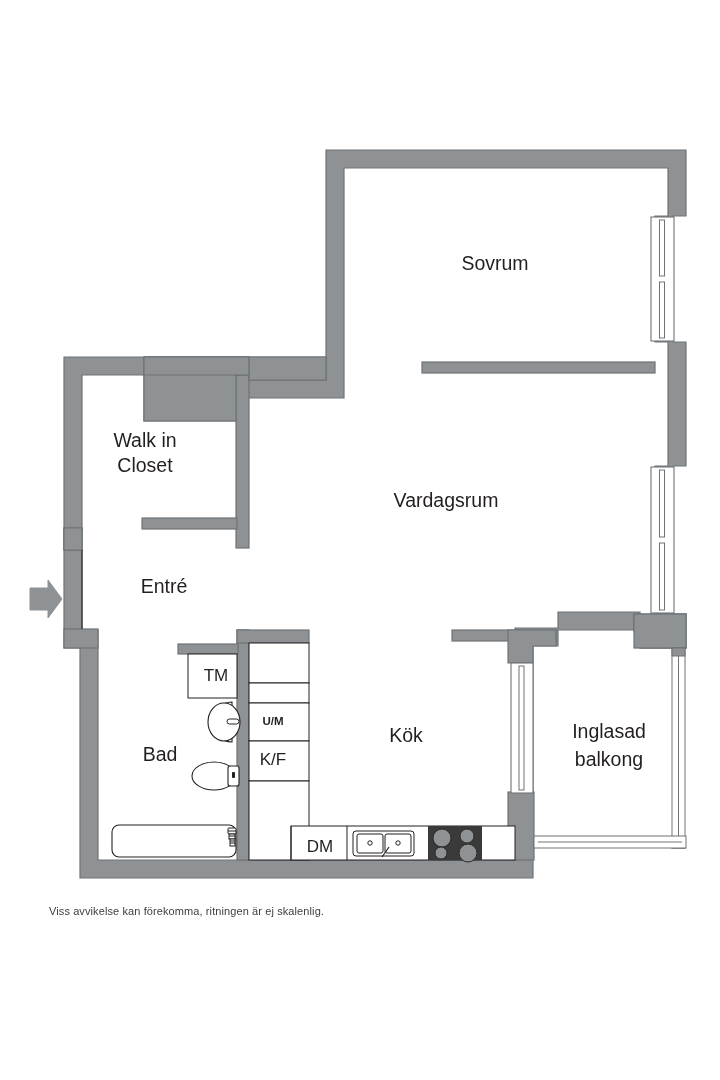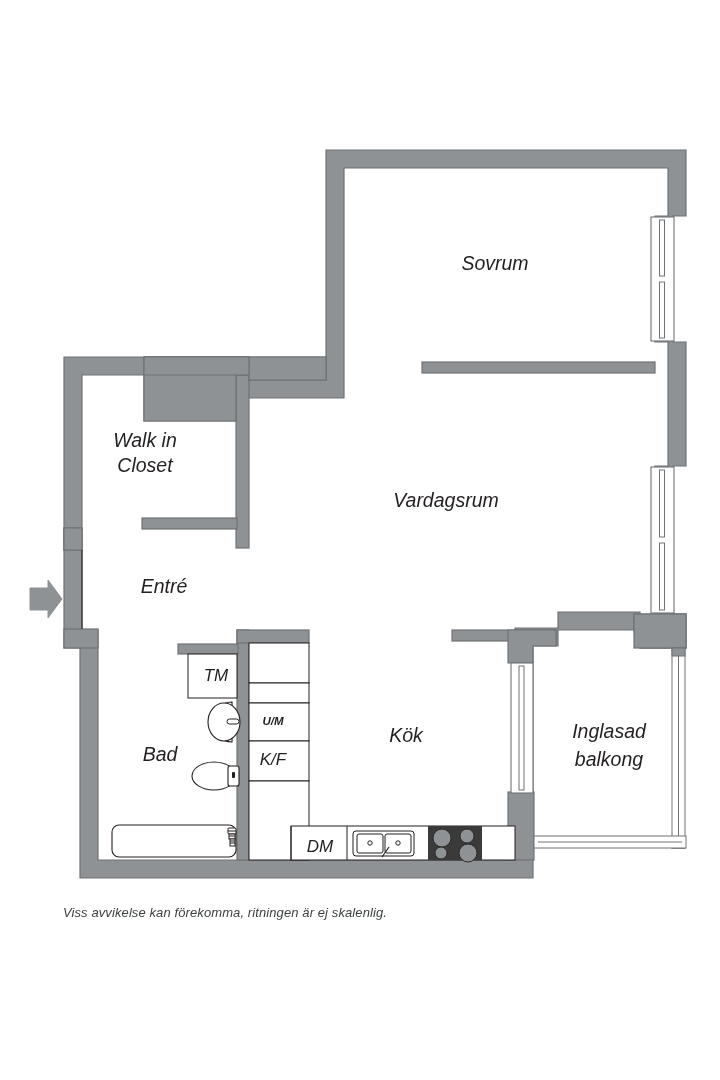--- a/index.html
+++ b/index.html
@@ -12,21 +12,20 @@
     height: 1080px;
     font-family: "Liberation Sans", sans-serif;
     position: relative;
     overflow: hidden;
   }
   #floorplan-root {
     position: absolute;
     left: 0; top: 0;
     width: 720px;
     height: 1080px;
-    font-style: italic;
   }
   svg#plan-svg {
     display: block;
     width: 720px;
     height: 1080px;
   }
   .room-label {
     font-family: "Liberation Sans", sans-serif;
     fill: #231f20;
     text-anchor: middle;
@@ -43,24 +42,24 @@
   .appliance-label-sm {
     font-family: "Liberation Sans", sans-serif;
     fill: #231f20;
     text-anchor: middle;
     dominant-baseline: middle;
     font-size: 11.5px;
     font-weight: bold;
   }
   .caption {
     position: absolute;
-    left: 63px;
+    left: 49px;
     top: 905px;
     font-family: "Liberation Sans", sans-serif;
-    font-size: 13px;
+    font-size: 11px;
     color: #3b3f41;
     letter-spacing: 0.1px;
     white-space: nowrap;
   }
 </style>
 </head>
 <body>
 
 <div id="floorplan-root">
   <svg id="plan-svg" viewBox="0 0 720 1080" xmlns="http://www.w3.org/2000/svg">

